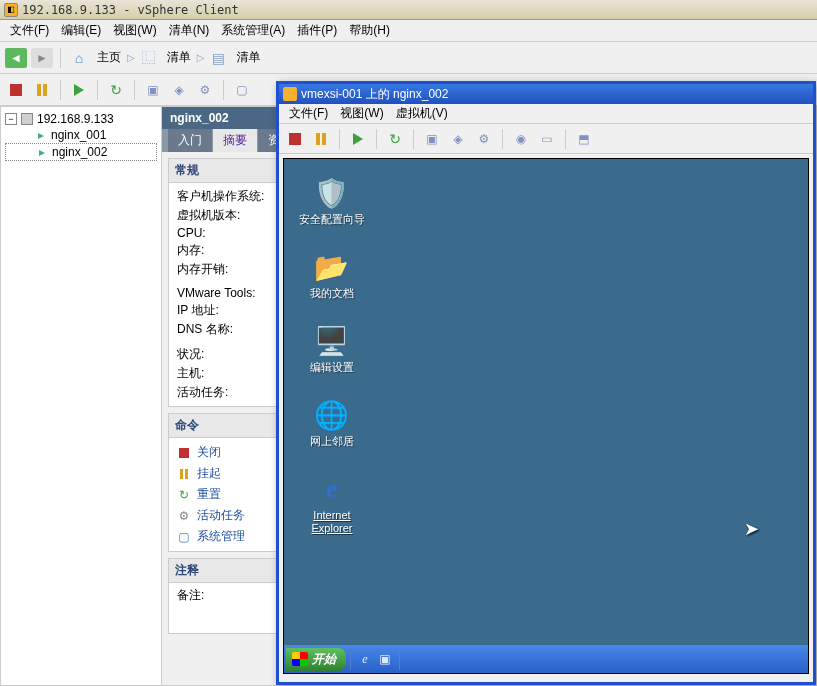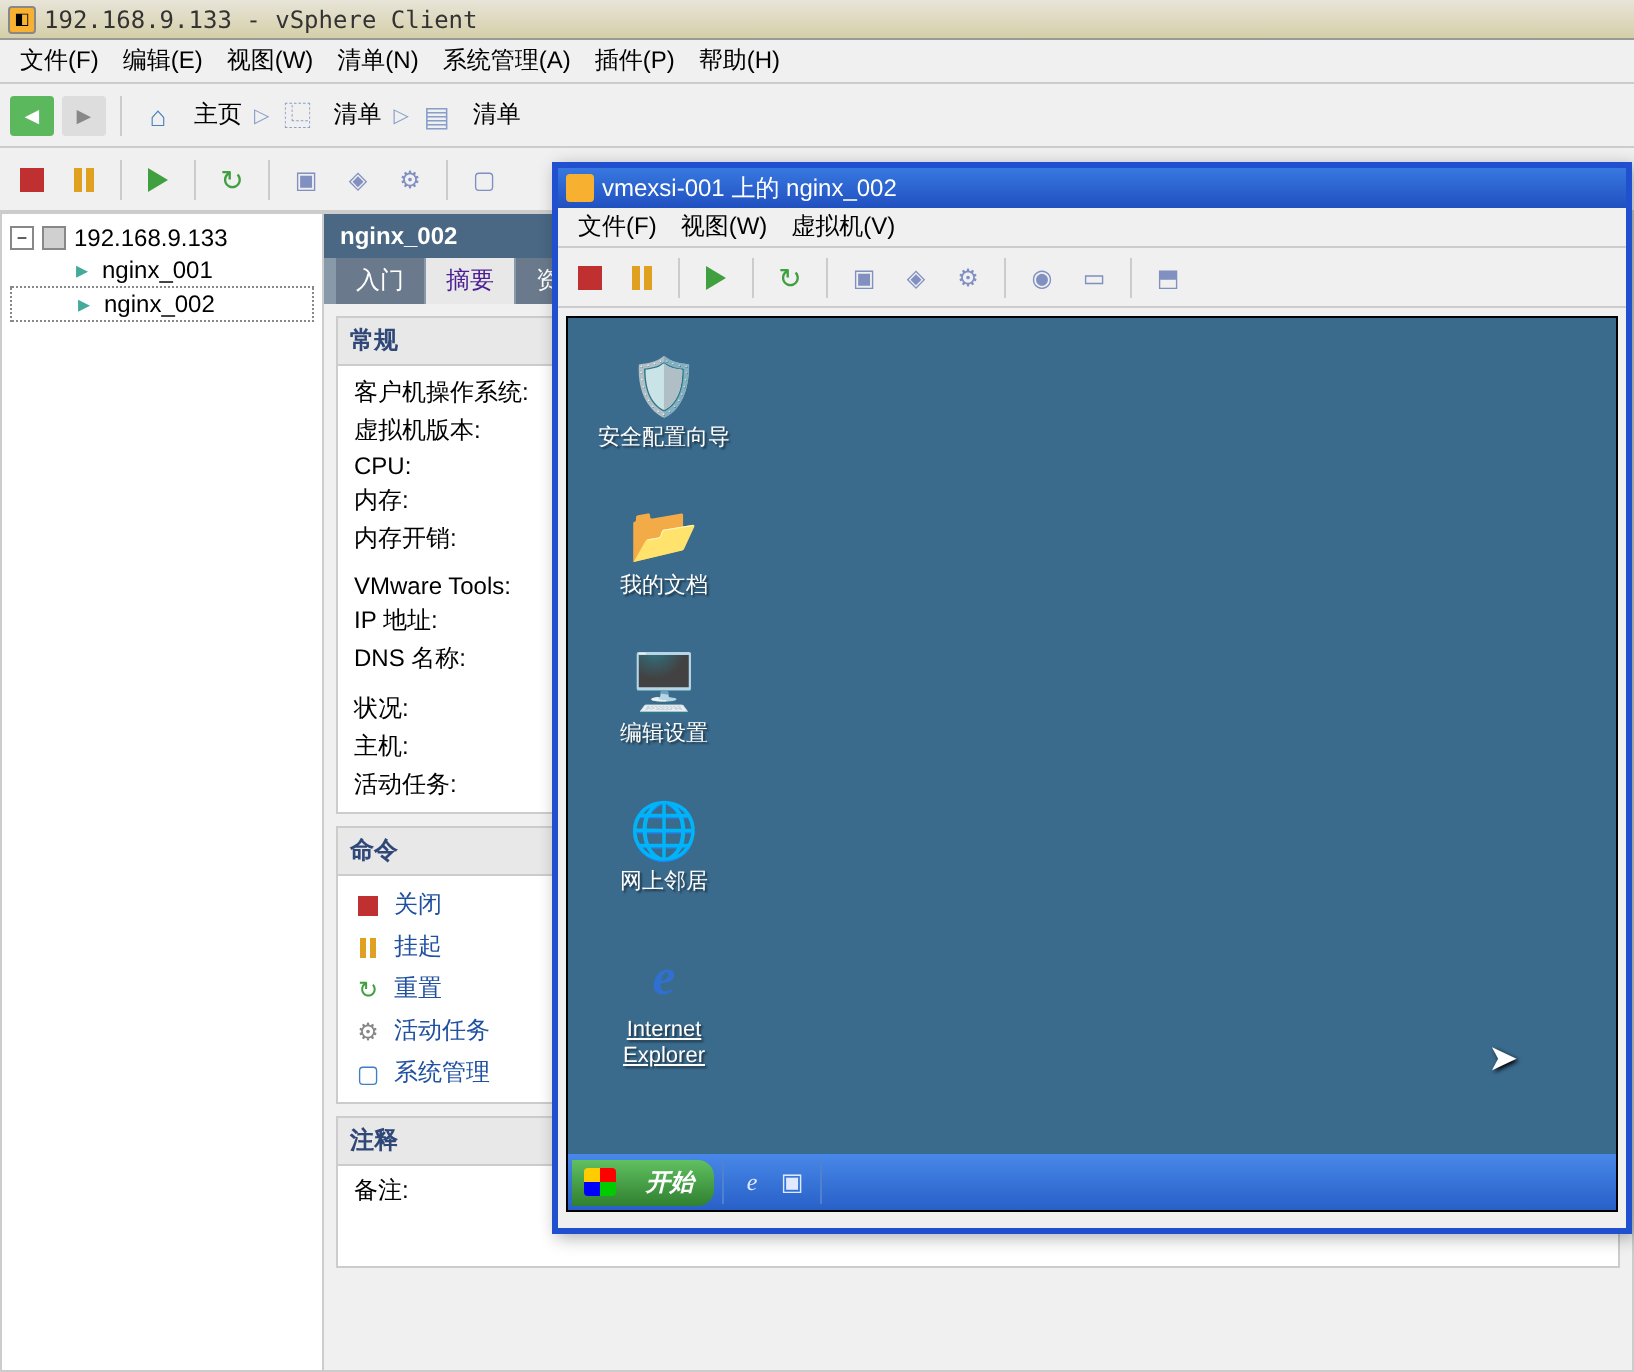--- a/index.html
+++ b/index.html
@@ -52,33 +52,33 @@
     .tab.active { background: #e8e8e8; color: #4c1d95; }
     
     .section-box { margin: 6px; border: 1px solid #ccc; background: white; }
     .section-title { background: #e8e8e8; padding: 3px 6px; font-weight: bold; border-bottom: 1px solid #ccc; color: #304878; }
     .section-body { padding: 4px 8px; }
     .prop-row { padding: 1px 0; }
     .cmd-row { display: flex; align-items: center; padding: 2px 0; gap: 6px; color: #2050a0; cursor: pointer; }
     .cmd-icon { width: 14px; height: 14px; display: inline-flex; align-items: center; justify-content: center; }
     
     
-    .console-window { position: absolute; left: 276px; top: 81px; width: 540px; height: 536px; border: 3px solid #2050d0; background: #f0f0f0; box-shadow: 2px 2px 8px rgba(0,0,0,0.3); }
+    .console-window { position: absolute; left: 276px; top: 81px; width: 540px; height: 604px; border: 3px solid #2050d0; background: #f0f0f0; box-shadow: 2px 2px 8px rgba(0,0,0,0.3); }
     .console-title { height: 20px; background: linear-gradient(to bottom, #3878e0, #2050c0); color: white; display: flex; align-items: center; padding: 0 4px; font-family: SimSun, monospace; }
     .console-title-icon { width: 14px; height: 14px; background: #f8b030; border-radius: 2px; margin-right: 4px; }
     .console-menu { height: 20px; background: #f0f0f0; display: flex; align-items: center; padding: 0 4px; border-bottom: 1px solid #ccc; }
     .console-toolbar { height: 30px; background: #f0f0f0; display: flex; align-items: center; padding: 2px 4px; gap: 2px; border-bottom: 1px solid #ccc; }
     
     .vm-desktop { position: relative; background: #3a6a8c; margin: 4px; border: 1px solid #000; height: calc(100% - 82px); }
     .desktop-icon { position: absolute; width: 72px; text-align: center; color: white; cursor: pointer; }
     .desktop-icon-img { width: 36px; height: 36px; margin: 0 auto 2px; display: flex; align-items: center; justify-content: center; font-size: 28px; }
     .desktop-icon-label { font-size: 11px; line-height: 1.2; text-shadow: 1px 1px 1px rgba(0,0,0,0.5); }
     
     .taskbar { position: absolute; bottom: 0; left: 0; right: 0; height: 28px; background: linear-gradient(to bottom, #4888e8, #2860c8); display: flex; align-items: center; padding: 0 2px; }
-    .start-btn { background: linear-gradient(to bottom, #60c060, #308030); color: white; font-weight: bold; padding: 3px 10px 3px 6px; border-radius: 0 8px 8px 0; display: flex; align-items: center; gap: 15px; font-style: italic; }
+    .start-btn { background: linear-gradient(to bottom, #60c060, #308030); color: white; font-weight: bold; padding: 3px 10px 3px 6px; border-radius: 0 8px 8px 0; display: flex; align-items: center; gap: 4px; font-style: italic; }
     .start-flag { width: 16px; height: 14px; background: conic-gradient(#f00 0 25%, #0c0 25% 50%, #00f 50% 75%, #fc0 75% 100%); border-radius: 2px; }
     .taskbar-sep { width: 1px; height: 22px; background: #5080d0; margin: 0 4px; }
     .taskbar-ql { width: 20px; height: 20px; display: flex; align-items: center; justify-content: center; color: #e0eaff; cursor: pointer; }
     
     .cursor { position: absolute; left: 744px; top: 518px; font-size: 18px; color: white; pointer-events: none; z-index: 100; filter: drop-shadow(1px 1px 1px black); }
   </style>
 </head>
 <body>
 
 <div class="titlebar">

